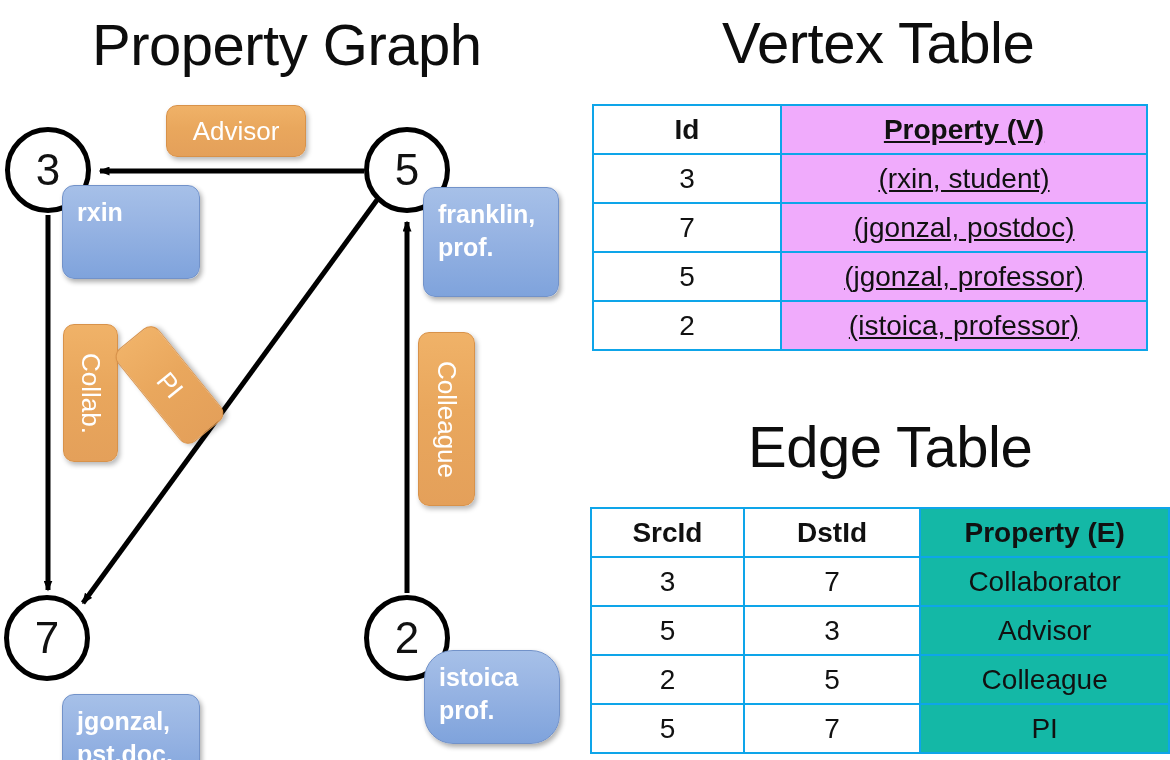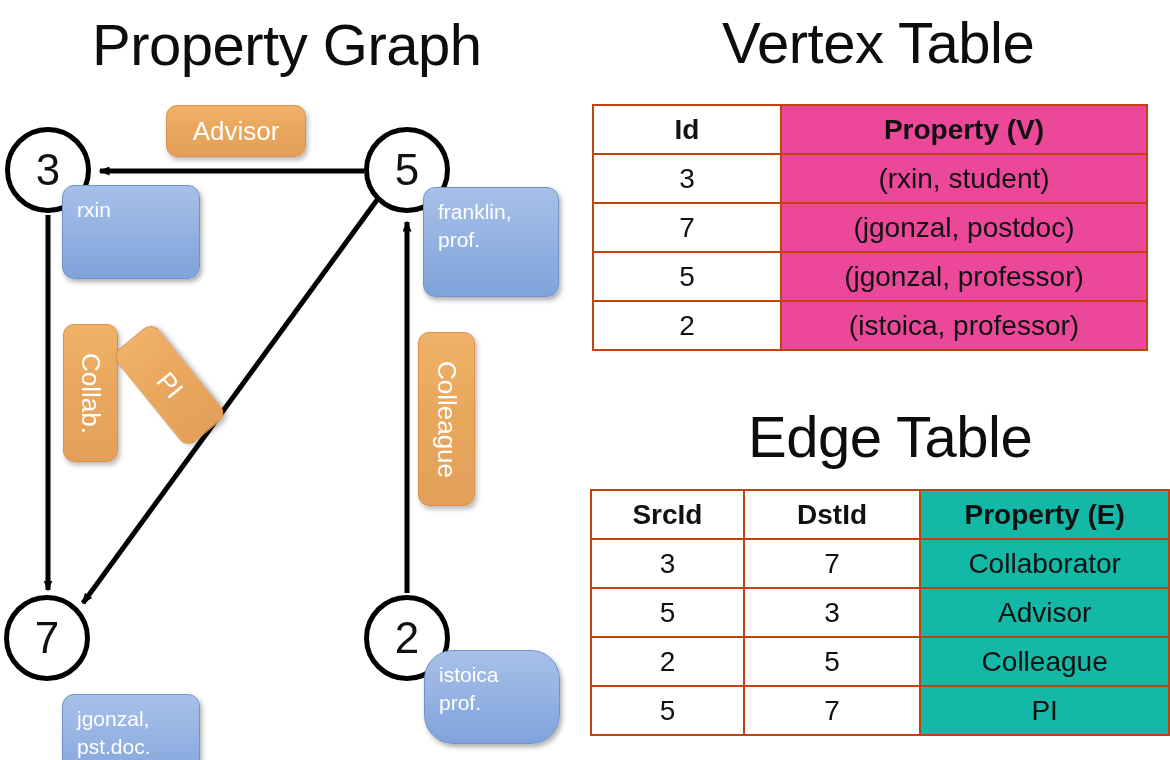--- a/index.html
+++ b/index.html
@@ -21,21 +21,21 @@
     position: absolute;
     font-weight: 300;
     font-size: 58px;
     line-height: 1;
     white-space: nowrap;
     color: #0d0d0d;
     letter-spacing: -0.5px;
   }
   #title-property-graph { left: 92px;  top: 16px; }
   #title-vertex-table   { left: 722px; top: 14px; }
-  #title-edge-table     { left: 748px; top: 408px; }
+  #title-edge-table     { left: 748px; top: 418px; }
 
   
   #graph-panel {
     position: absolute;
     left: 0; top: 0;
     width: 585px;
     height: 760px;
   }
   #graph-svg {
     position: absolute;
@@ -67,22 +67,22 @@
   #vertex-2 { left: 364px; top: 595px; }
 
   
   .prop-box {
     position: absolute;
     border-radius: 12px;
     background: linear-gradient(to bottom, #a6c0e8 0%, #9ab6e4 35%, #7fa3dc 100%);
     border: 1px solid #7292c9;
     box-shadow: 2px 3px 5px rgba(0,0,0,0.32);
     color: #ffffff;
-    font-size: 21px;
-    font-weight: 400;
+    font-size: 25px;
+    font-weight: 700;
     line-height: 1.32;
     padding: 10px 14px 13px 14px;
     box-sizing: border-box;
     z-index: 4;
   }
   #prop-box-3 { left: 62px;  top: 185px; width: 138px; height: 94px; }
   #prop-box-5 { left: 423px; top: 187px; width: 136px; height: 110px; }
   #prop-box-7 { left: 62px;  top: 650px; width: 138px; height: 94px; margin-top: 44px; }
   #prop-box-2 { left: 424px; top: 650px; width: 136px; height: 94px; border-radius: 29px; }
 
@@ -126,38 +126,38 @@
     white-space: nowrap;
   }
 
   
   table.data-table {
     position: absolute;
     border-collapse: collapse;
     table-layout: fixed;
   }
   table.data-table td, table.data-table th {
-    border: 2px solid #c2410c;
+    border: 2px solid #0ea5e9;
     text-align: center;
     font-weight: 300;
     font-size: 28px;
     color: #111;
     padding: 0;
     height: 47px;
   }
   table.data-table th {
     font-weight: bold;
     font-size: 28px;
   }
 
   #vertex-table { left: 592px; top: 104px; }
   #vertex-table .col-id   { width: 186px; }
-  #vertex-table .col-prop { width: 364px; background: #ec4899; }
-
-  #edge-table { left: 590px; top: 489px; }
+  #vertex-table .col-prop { width: 364px; background: #f0abfc; text-decoration: underline; }
+
+  #edge-table { left: 590px; top: 507px; }
   #edge-table .col-src  { width: 152px; }
   #edge-table .col-dst  { width: 176px; text-align: center; }
   #edge-table .col-prop { width: 248px; background: #14b8a6; }
 </style>
 </head>
 <body>
 
 <div class="title" id="title-property-graph">Property Graph</div>
 <div class="title" id="title-vertex-table">Vertex Table</div>
 <div class="title" id="title-edge-table">Edge Table</div>

